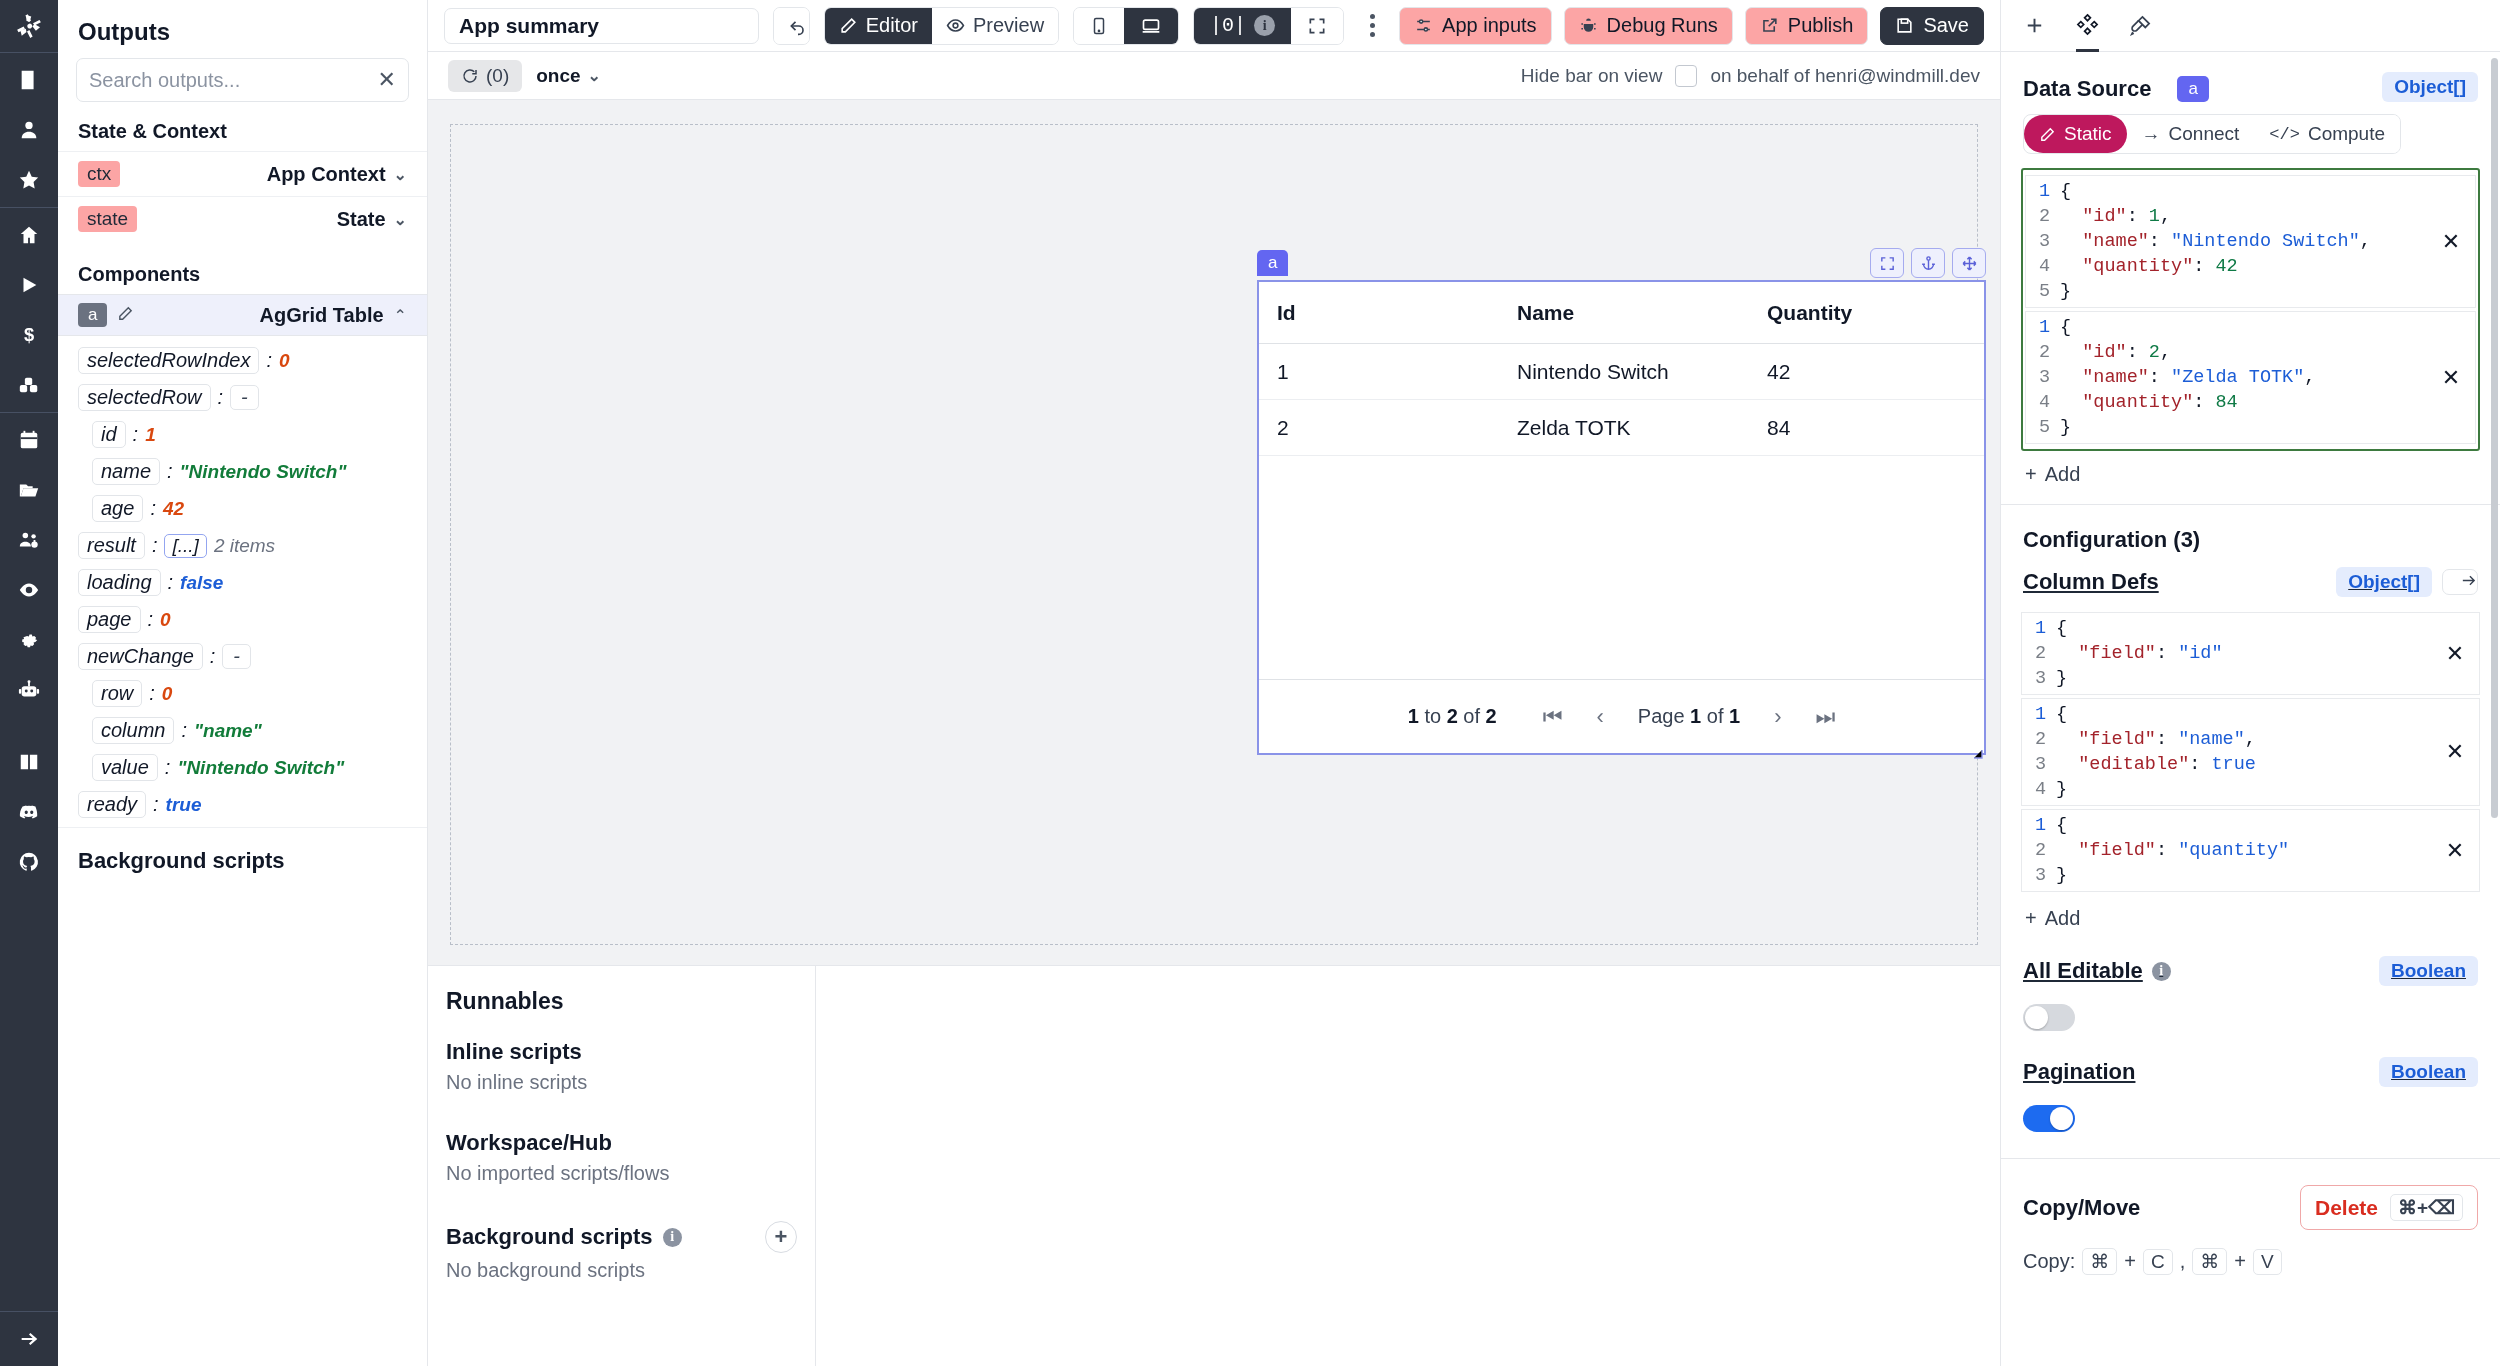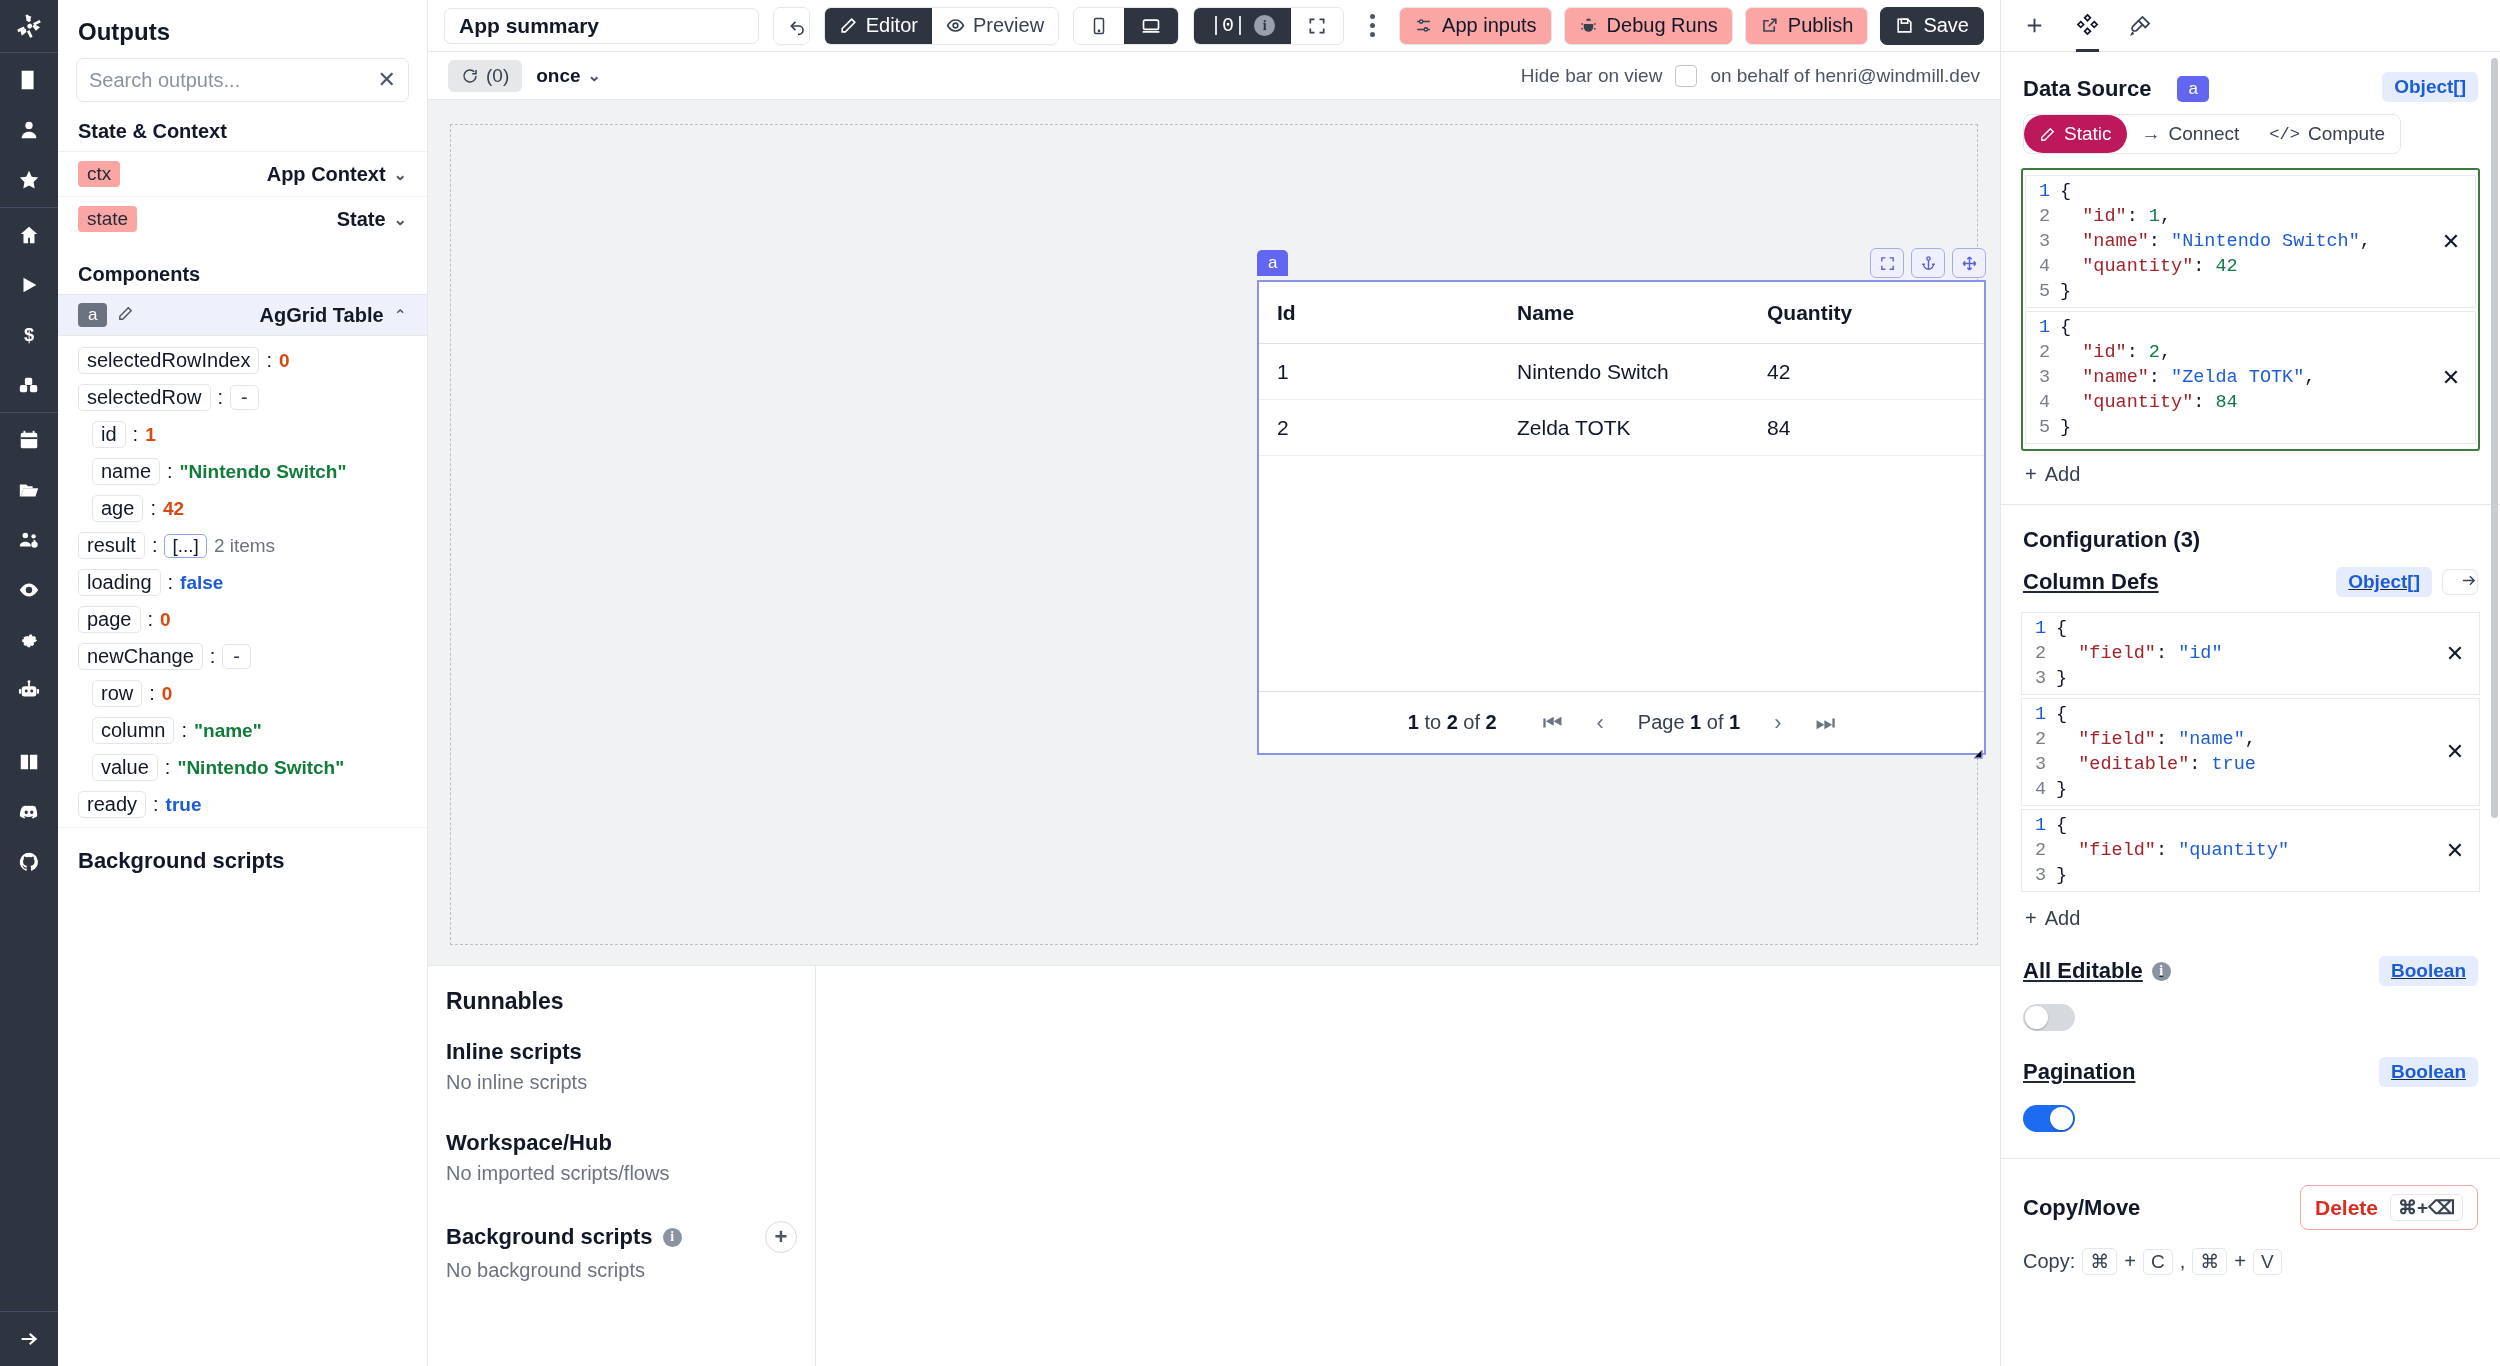--- a/index.html
+++ b/index.html
@@ -55,21 +55,21 @@
   .comp-head {
     display:flex; align-items:center; gap:10px; background:#eef0fb;
     padding:8px 20px; border-top:1px solid #e5e7eb; border-bottom:1px solid #e5e7eb;
   }
   .badge-a {
     background:#6b7280; color:#fff; font-size:17px; border-radius:4px;
     padding:2px 10px; font-weight:500;
   }
   .comp-name { margin-left:auto; font-weight:700; font-size:20px; color:#111827; }
   .out-list { padding:6px 0 4px 0; }
-  .out-item { display:flex; align-items:center; gap:7px; padding:5px 20px; font-size:20px; }
+  .out-item { display:flex; align-items:center; gap:7px; padding:5px 20px; font-size:20px;font-style:italic; }
   .out-item.ind { padding-left:34px; }
   .okey {
     border:1px solid #e2e5e9; border-radius:5px; padding:1px 8px;
     font-size:20px; color:#111827; background:#fff;
   }
   .ocolon { color:#111827; }
   .num { color:#d9480f; font-weight:600; font-size:19px; }
   .str { color:#127c3a; font-weight:600; font-size:19px; }
   .bool { color:#1c5dd6; font-weight:600; font-size:19px; }
   .dash { border:1px solid #e2e5e9; border-radius:5px; padding:0px 10px; color:#374151; }
@@ -147,21 +147,21 @@
   .aggrid { width:100%; height:100%; display:flex; flex-direction:column; background:#fff; }
   .ag-head { display:flex; height:62px; align-items:center; border-bottom:1px solid #dfe2e6; }
   .ag-head > div { font-size:21px; font-weight:700; color:#111827; padding:0 18px; }
   .ag-body { flex:1 1 auto; }
   .ag-row { display:flex; height:56px; align-items:center; border-bottom:1px solid #eceef1; }
   .ag-row > div { font-size:21px; color:#111827; padding:0 18px; }
   .c-id { width:240px; flex:0 0 240px; }
   .c-name { width:250px; flex:0 0 250px; }
   .c-qty { flex:1 1 auto; }
   .ag-foot {
-    height:62px; border-top:1px solid #dfe2e6; display:flex; align-items:center;
+    height:74px; border-top:1px solid #dfe2e6; display:flex; align-items:center;
     justify-content:center; gap:46px; font-size:20px; color:#374151;
   }
   .ag-foot b { color:#111827; }
   .pager { display:flex; align-items:center; gap:34px; }
   .pgico { color:#6b7280; cursor:pointer; font-size:22px; }
   .resize-h {
     position:absolute; right:1px; bottom:1px; width:12px; height:12px; cursor:nwse-resize;
   }
 
   

